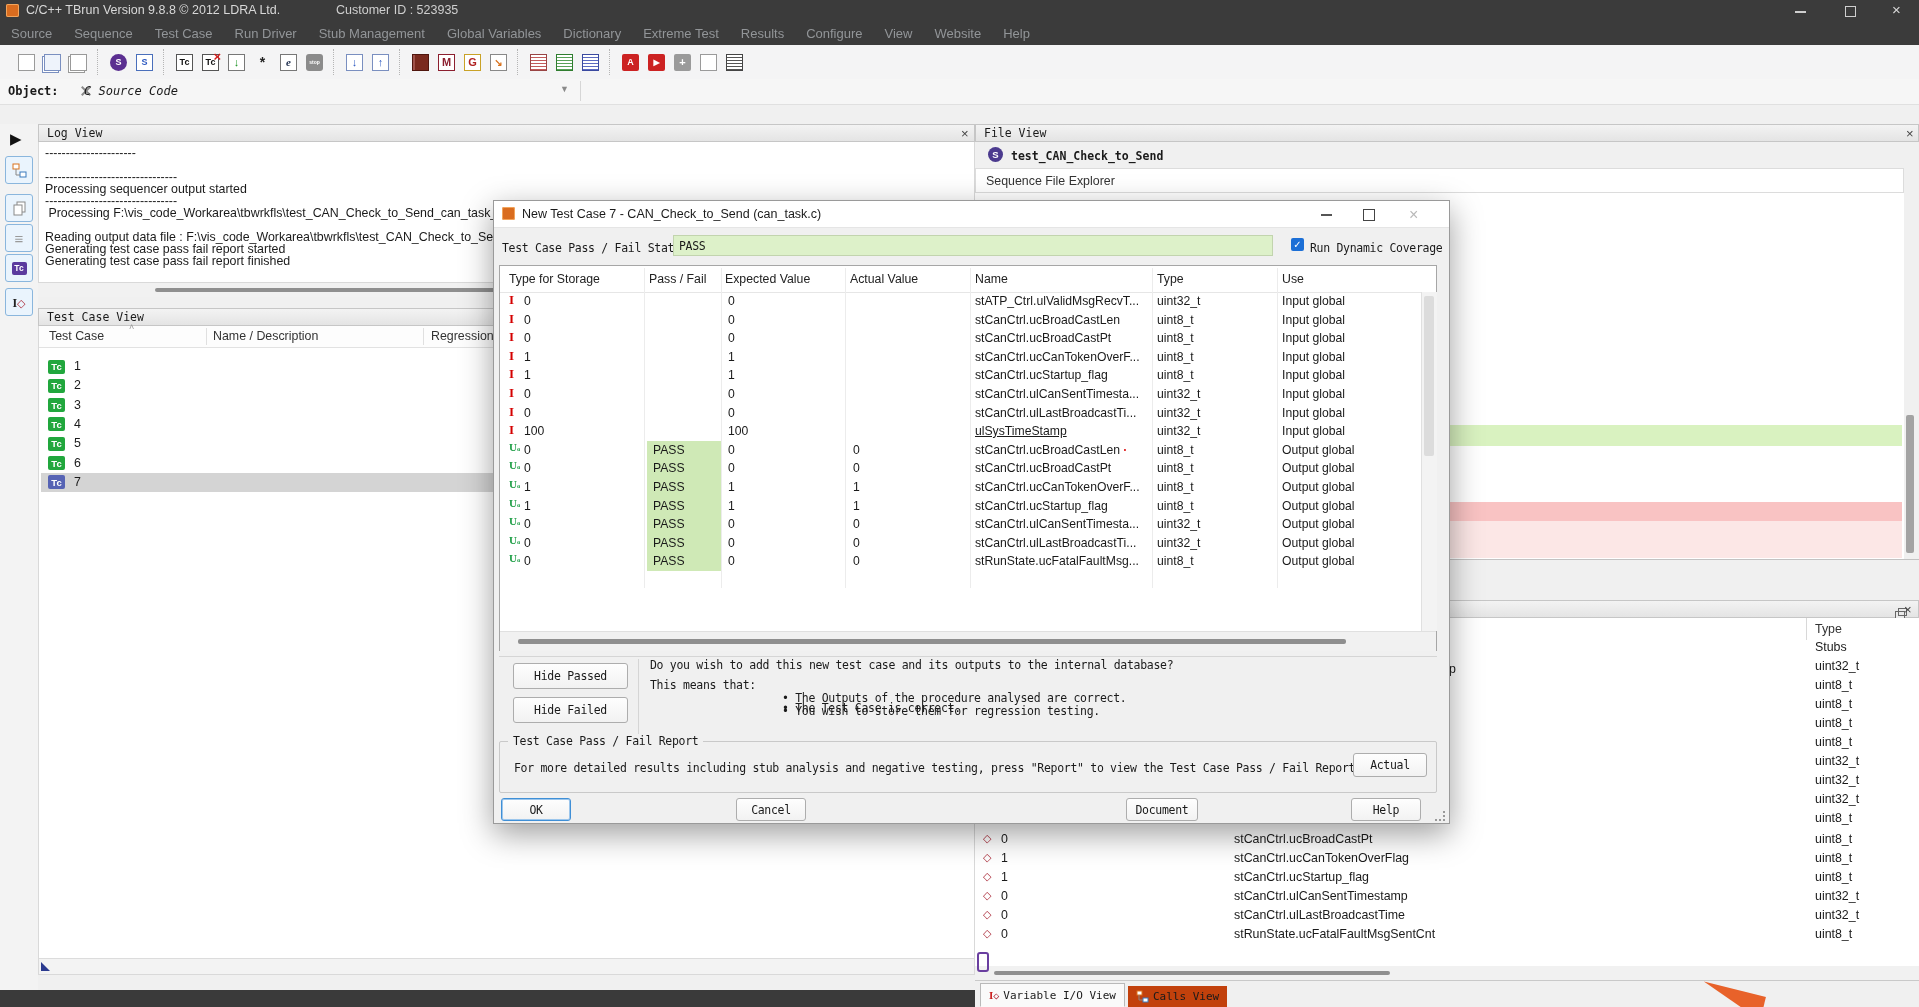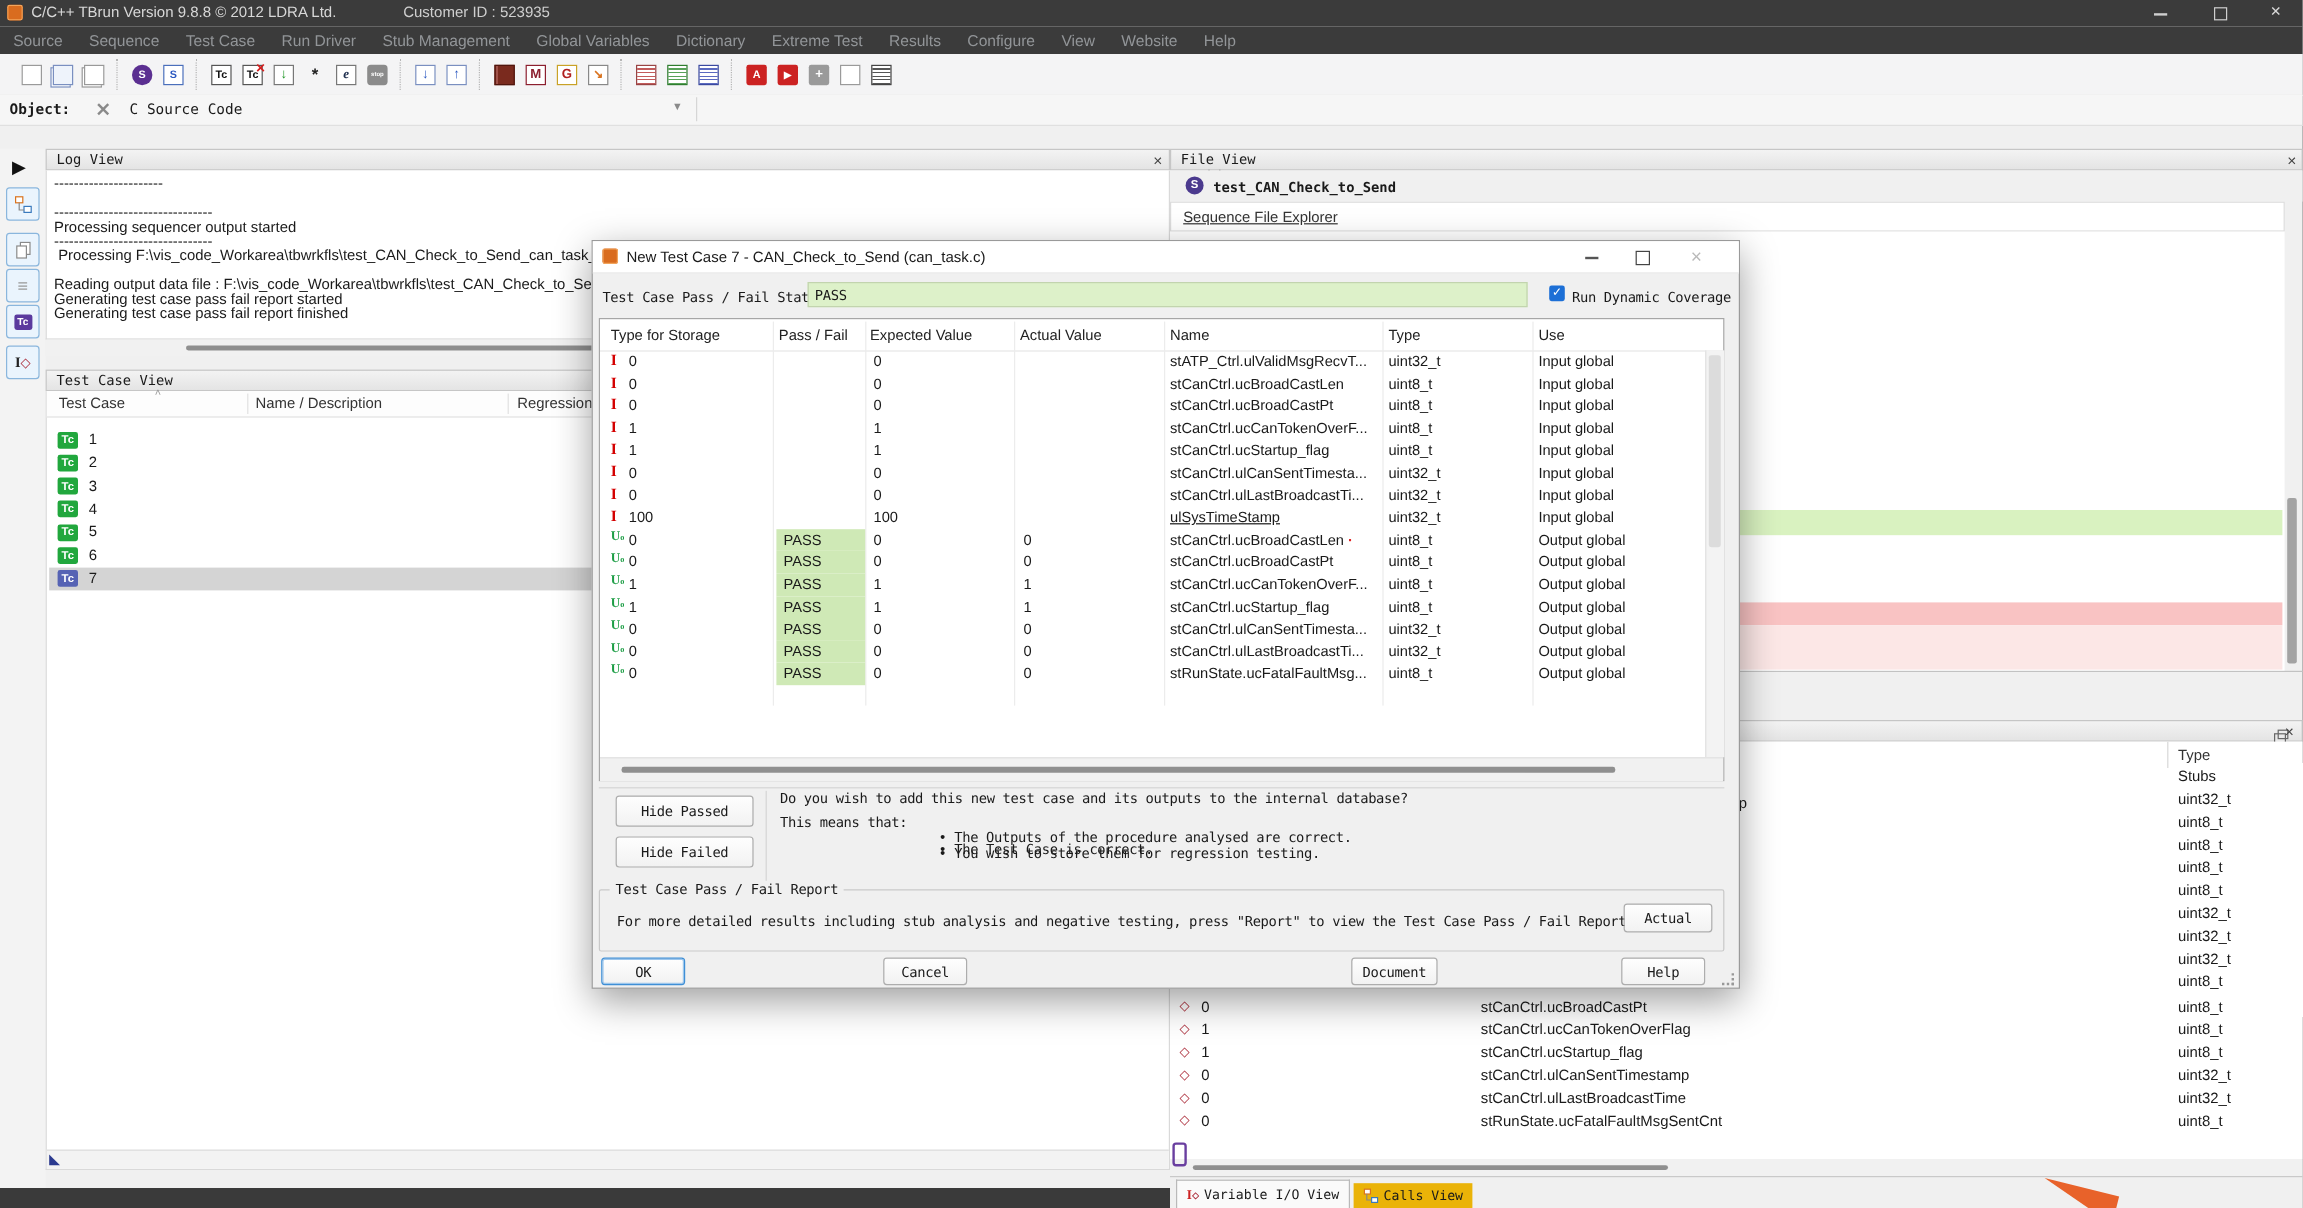--- a/index.html
+++ b/index.html
@@ -153,21 +153,21 @@
         <div class="ticon i-doc-dark"></div>
       </div>
     </div>
 
   <div class="abs objectbar">
     <span class="abs mono" style="left:8px;top:5px;font-weight:bold;">Object:</span>
     <div class="abs" style="left:78px;top:5px;width:14px;height:14px;">
       <div class="abs" style="left:2px;top:6px;width:12px;height:2px;background:#8a8a8a;transform:rotate(45deg);"></div>
       <div class="abs" style="left:2px;top:6px;width:12px;height:2px;background:#8a8a8a;transform:rotate(-45deg);"></div>
     </div>
-    <span class="abs mono" style="left:108px;top:5px;">C Source Code</span>
+    <span class="abs mono" style="left:84px;top:5px;font-style:italic;">C Source Code</span>
     <span class="abs" style="left:560px;top:5px;color:#8a8a8a;font-size:9px;">▼</span>
     <div class="abs" style="left:580px;top:2px;width:1px;height:20px;background:#d6d6d6;"></div>
   </div>
 
 
   <div class="abs" style="left:0;top:124px;width:38px;height:866px;background:#f3f3f3;">
     <div class="abs" style="left:10px;top:6px;font-size:15px;color:#111;">▶</div>
     <div class="abs sb-btn" style="left:5px;top:32px;">
       <svg width="15" height="15">
           <rect x="1" y="1" width="6" height="5" fill="#fff" stroke="#d9731f"></rect>
@@ -266,21 +266,21 @@
   <div class="abs hdrbar" style="left:975px;top:124px;width:944px;">
     <span class="mono">File View</span>
 
     <div class="abs close-ic" style="left:930px;top:4px;">×</div>
   </div>
   <div class="abs" style="left:975px;top:142px;width:944px;height:26px;background:#f0f0f0;">
     <div class="abs" style="left:13px;top:5px;width:15px;height:15px;border-radius:50%;background:#4b3a8e;color:#fff;font:bold 9.5px 'Liberation Sans',sans-serif;display:flex;align-items:center;justify-content:center;">S</div>
     <span class="abs mono" style="left:36px;top:7px;font-weight:bold;font-size:11.5px;">test_CAN_Check_to_Send</span>
   </div>
   <div class="abs" style="left:975px;top:168px;width:929px;height:25px;background:#fff;border:1px solid #dcdcdc;box-sizing:border-box;font-size:12.4px;color:#333;">
-    <span class="abs" style="left:10px;top:5px;text-decoration:underline;">Sequence File Explorer</span>
+    <span class="abs" style="left:10px;top:5px;">Sequence File Explorer</span>
   </div>
   <div class="abs" style="left:975px;top:193px;width:929px;height:367px;background:#fff;">
     <div class="abs" style="left:0;top:232px;width:927px;height:21px;background:#d9f2c0;"></div>
     <div class="abs" style="left:0;top:309px;width:927px;height:19px;background:#f9c3c3;"></div>
     <div class="abs" style="left:0;top:328px;width:927px;height:37px;background:#fce7e6;"></div>
   </div>
   <div class="abs" style="left:1904px;top:193px;width:12px;height:367px;background:#f0f0f0;">
     <div class="abs" style="left:2px;top:222px;width:8px;height:138px;background:#a3a3a3;border-radius:2px;"></div>
   </div>
   <div class="abs" style="left:975px;top:559px;width:944px;height:1px;background:#c2c2c2;"></div>
@@ -343,21 +343,21 @@
       </div>
   </div>
   <div class="abs" style="left:975px;top:966px;width:944px;height:14px;background:#f1f1f1;">
     <div class="abs scroll-thumb" style="left:19px;top:5px;width:396px;height:4px;"></div>
   </div>
   <div class="abs" style="left:975px;top:980px;width:944px;height:27px;background:#f0f0f0;border-top:1px solid #c9c9c9;">
     <div class="tabbox" style="left:5px;top:2px;height:24px;border-bottom:1px solid #fafafa;">
       <span><span style="color:#c22;font:bold 11px 'Liberation Serif',serif;">I</span><span class="diamond" style="font-size:10px;">◇</span></span>
       <span>Variable I/O View</span>
     </div>
-    <div class="tabbox" style="left:153px;top:5px;height:21px;background:#eab308;border:none;">
+    <div class="tabbox" style="left:153px;top:5px;height:21px;background:#c2410c;border:none;">
       <svg width="13" height="13">
           <rect x="1" y="1" width="5" height="4" fill="#fff" stroke="#d9731f"></rect>
           <rect x="7" y="8" width="5" height="4" fill="#fff" stroke="#3a7abd"></rect>
           <path d="M3 5 V10 H7" stroke="#888" fill="none"></path>
         </svg>
       <span>Calls View</span>
     </div>
     <div class="abs" style="left:725px;top:8px;width:0;height:0;border-top:24px solid #e8622a;border-left:64px solid transparent;transform:rotate(14deg);"></div>
   </div>
   <div class="abs" style="left:977px;top:952px;width:8px;height:16px;border:2px solid #6a3fa0;border-radius:3px;"></div>

